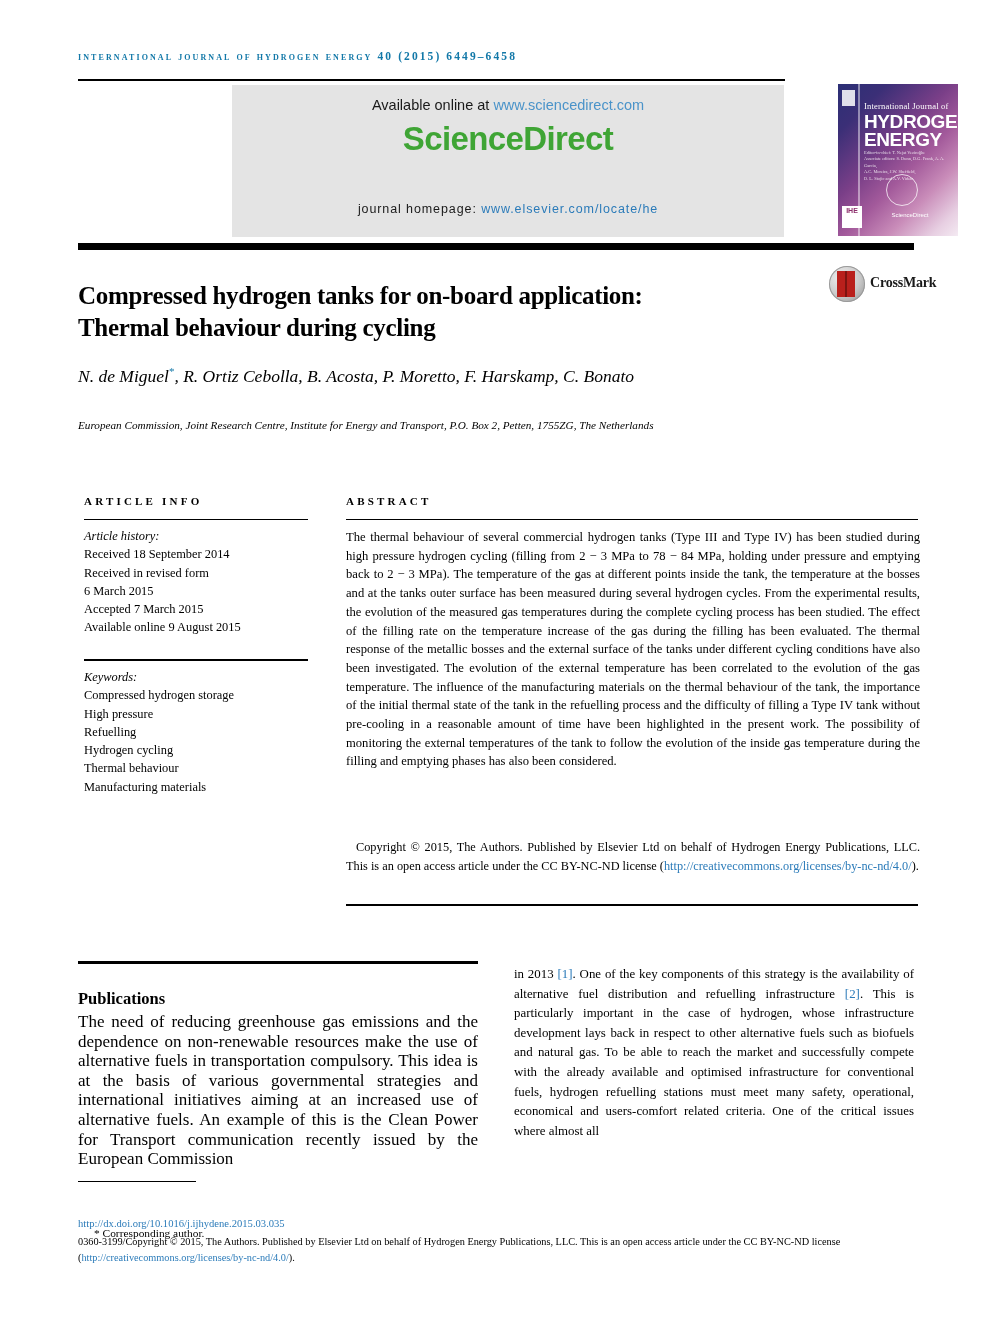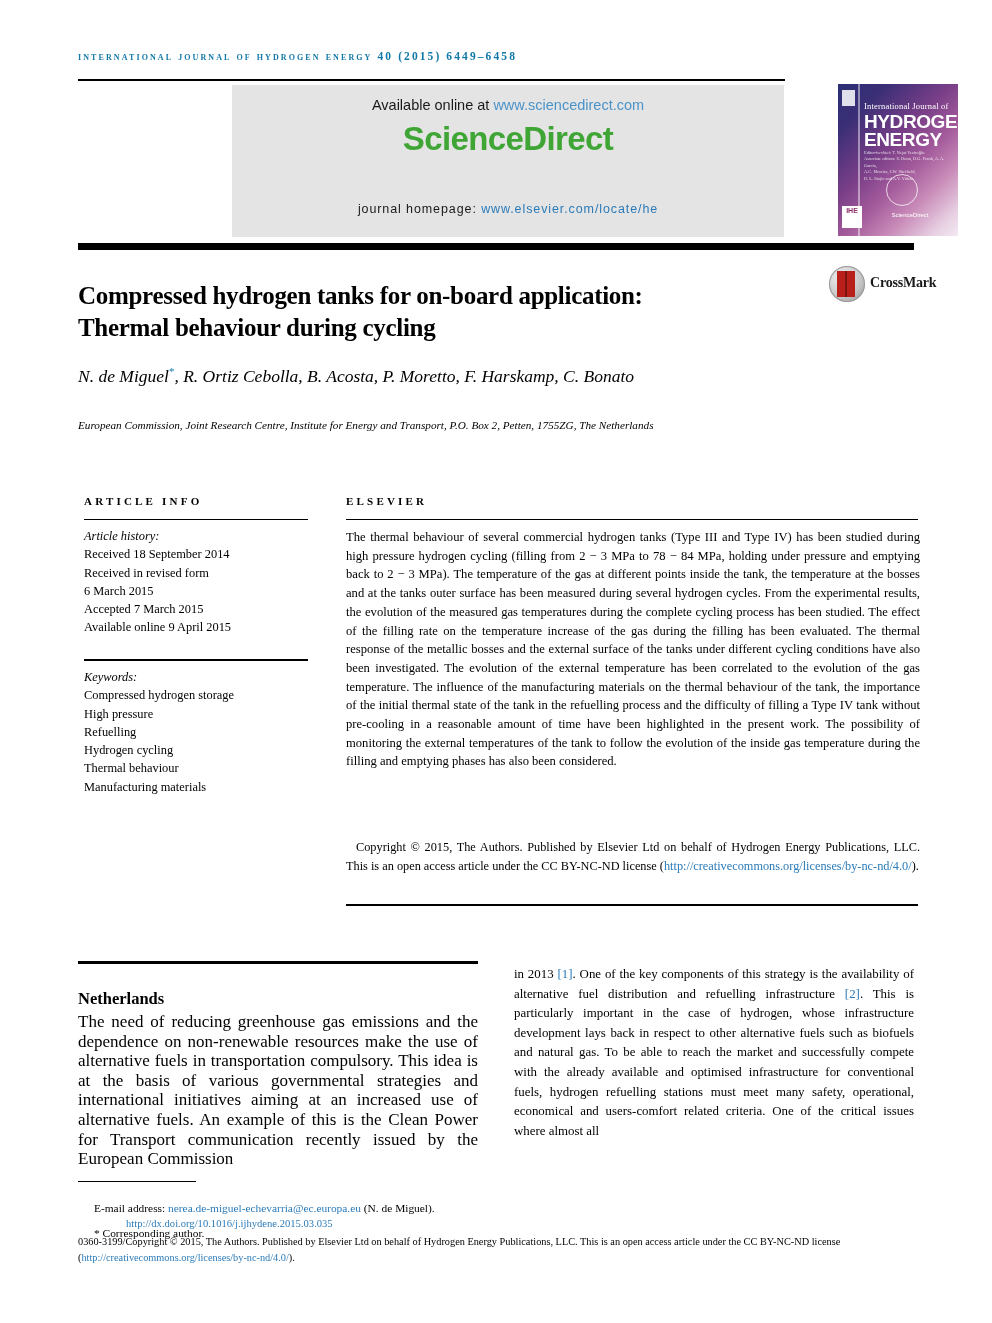--- a/index.html
+++ b/index.html
@@ -309,21 +309,20 @@
     font-family: "Liberation Serif", serif; font-size: 11.4px; line-height: 15px; margin-top: 40px;
   }
   .fn-email {
     position: absolute; left: 94px; top: 1201px; width: 560px;
     font-family: "Liberation Serif", serif; font-size: 11.4px; line-height: 15px;
   }
   .fn-doi {
     position: absolute; left: 78px; top: 1218px;
     font-family: "Liberation Serif", serif; font-size: 10.6px;
     color: #2b7bb9;
-    margin-left: 48px;
   }
   .fn-copy {
     position: absolute; left: 78px; top: 1234px; width: 840px;
     font-family: "Liberation Serif", serif; font-size: 10.3px; line-height: 15.5px;
   }
 </style>
 </head>
 <body>
 
 <div class="page">
@@ -371,45 +370,44 @@
 
   <div class="col-left-head">ARTICLE INFO</div>
   <div class="hr-info"></div>
 
   <div class="article-history">
     <div class="ah-label">Article history:</div>
     <div>Received 18 September 2014</div>
     <div>Received in revised form</div>
     <div>6 March 2015</div>
     <div>Accepted 7 March 2015</div>
-    <div>Available online 9 April 2015</div>
+    <div>Available online 9 August 2015</div>
   </div>
 
   <div class="hr-kw"></div>
 
   <div class="keywords">
     <div class="kw-label">Keywords:</div>
     <div>Compressed hydrogen storage</div>
     <div>High pressure</div>
     <div>Refuelling</div>
     <div>Hydrogen cycling</div>
     <div>Thermal behaviour</div>
     <div>Manufacturing materials</div>
   </div>
 
-  <div class="col-right-head">ELSEVIER</div>
+  <div class="col-right-head">ABSTRACT</div>
   <div class="hr-abs"></div>
   <div class="abstract">The thermal behaviour of several commercial hydrogen tanks (Type III and Type IV) has been studied during high pressure hydrogen cycling (filling from 2 − 3 MPa to 78 − 84 MPa, holding under pressure and emptying back to 2 − 3 MPa). The temperature of the gas at different points inside the tank, the temperature at the bosses and at the tanks outer surface has been measured during several hydrogen cycles. From the experimental results, the evolution of the measured gas temperatures during the complete cycling process has been studied. The effect of the filling rate on the temperature increase of the gas during the filling has been evaluated. The thermal response of the metallic bosses and the external surface of the tanks under different cycling conditions have also been investigated. The evolution of the external temperature has been correlated to the evolution of the gas temperature. The influence of the manufacturing materials on the thermal behaviour of the tank, the importance of the initial thermal state of the tank in the refuelling process and the difficulty of filling a Type IV tank without pre-cooling in a reasonable amount of time have been highlighted in the present work. The possibility of monitoring the external temperatures of the tank to follow the evolution of the inside gas temperature during the filling and emptying phases has also been considered.</div>
   <div class="abstract-copy"><span>Copyright © 2015, The Authors. Published by Elsevier Ltd on behalf of Hydrogen Energy Publications, LLC. This is an open access article under the CC BY-NC-ND license (</span><span class="lnk-blue">http://creativecommons.org/licenses/by-nc-nd/4.0/</span><span>).</span></div>
   <div class="rule-abs-bottom"></div>
 
   <div class="rule-intro"></div>
-  <h2 class="section-title">Netherlands</h2>
+  <h2 class="section-title">Publications</h2>
   <div class="body-col-left">The need of reducing greenhouse gas emissions and the dependence on non-renewable resources make the use of alternative fuels in transportation compulsory. This idea is at the basis of various governmental strategies and international initiatives aiming at an increased use of alternative fuels. An example of this is the Clean Power for Transport communication recently issued by the European Commission</div>
   <div class="body-col-right"><span>in 2013 </span><span class="lnk-blue">[1]</span><span>. One of the key components of this strategy is the availability of alternative fuel distribution and refuelling infrastructure </span><span class="lnk-blue">[2]</span><span>. This is particularly important in the case of hydrogen, whose infrastructure development lays back in respect to other alternative fuels such as biofuels and natural gas. To be able to reach the market and successfully compete with the already available and optimised infrastructure for conventional fuels, hydrogen refuelling stations must meet many safety, operational, economical and users-comfort related criteria. One of the critical issues where almost all</span></div>
 
   <div class="fn-rule"></div>
   <div class="fn-corresponding"><span>*</span> <span>Corresponding author.</span></div>
-  <div class="fn-email"><span>E-mail address: </span><span class="lnk-blue">nerea.de-miguel-echevarria@ec.europa.eu</span><span> (N. de Miguel).</span></div>
   <div class="fn-doi">http://dx.doi.org/10.1016/j.ijhydene.2015.03.035</div>
   <div class="fn-copy"><span>0360-3199/Copyright © 2015, The Authors. Published by Elsevier Ltd on behalf of Hydrogen Energy Publications, LLC. This is an open access article under the</span> <span>CC BY-NC-ND license (</span><span class="lnk-blue">http://creativecommons.org/licenses/by-nc-nd/4.0/</span><span>).</span></div>
 
 </div>
 
 </body></html>

